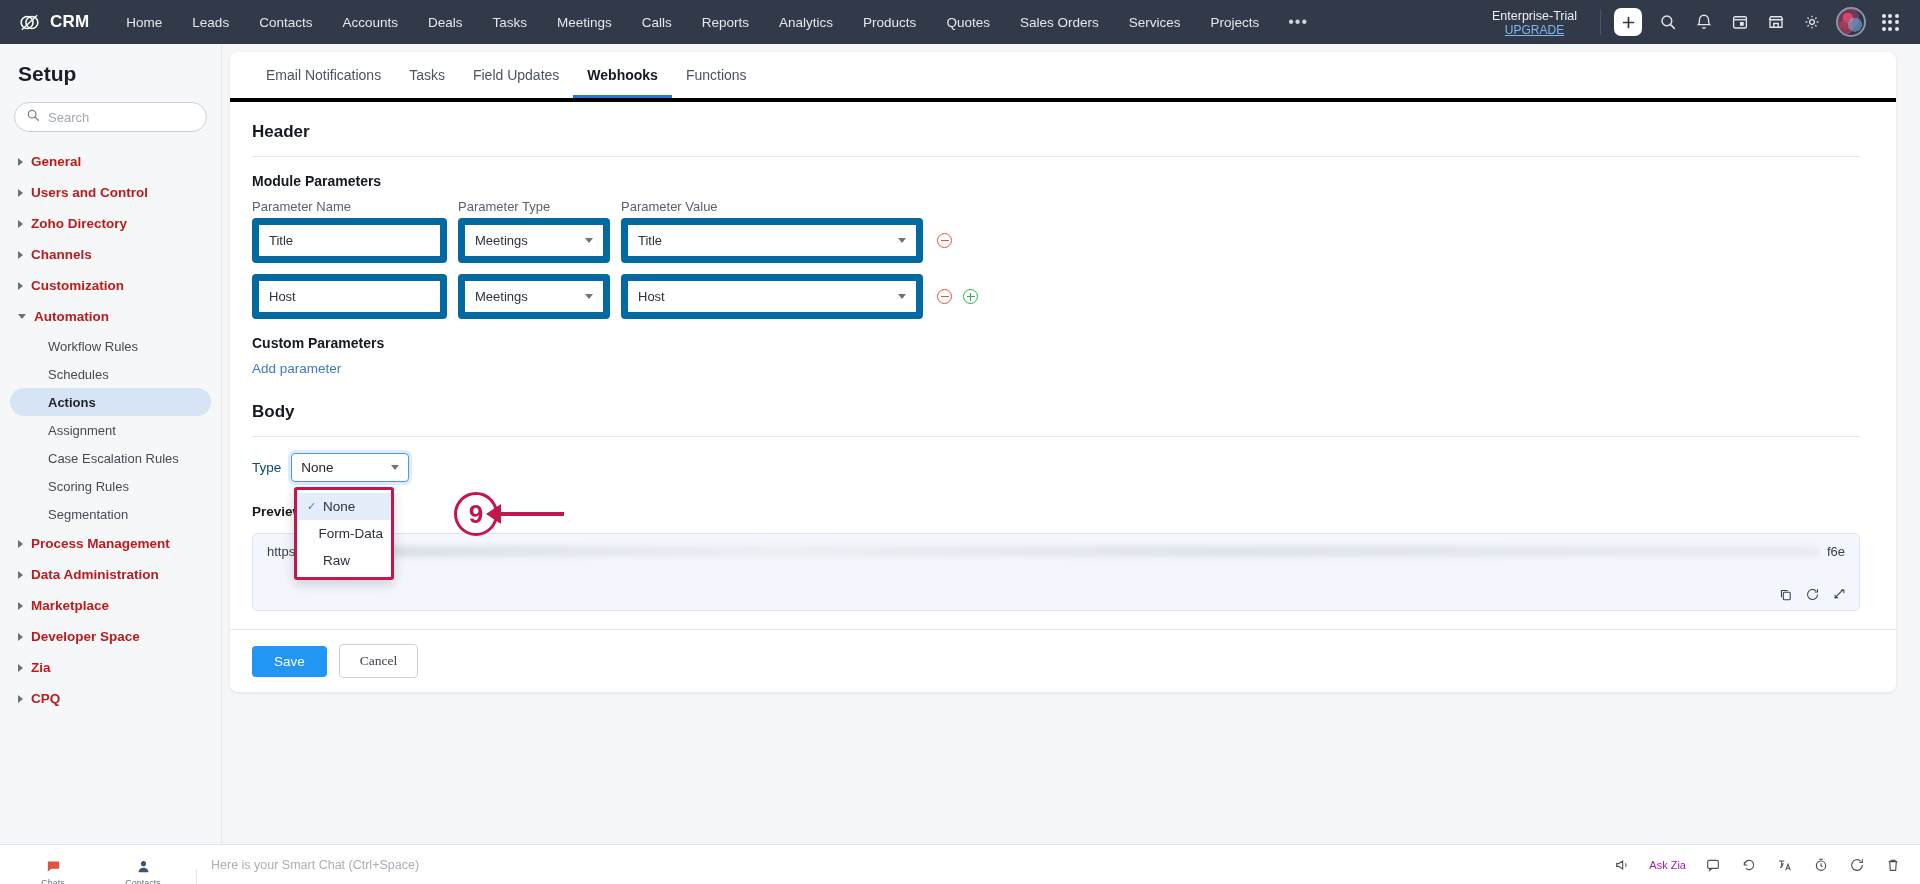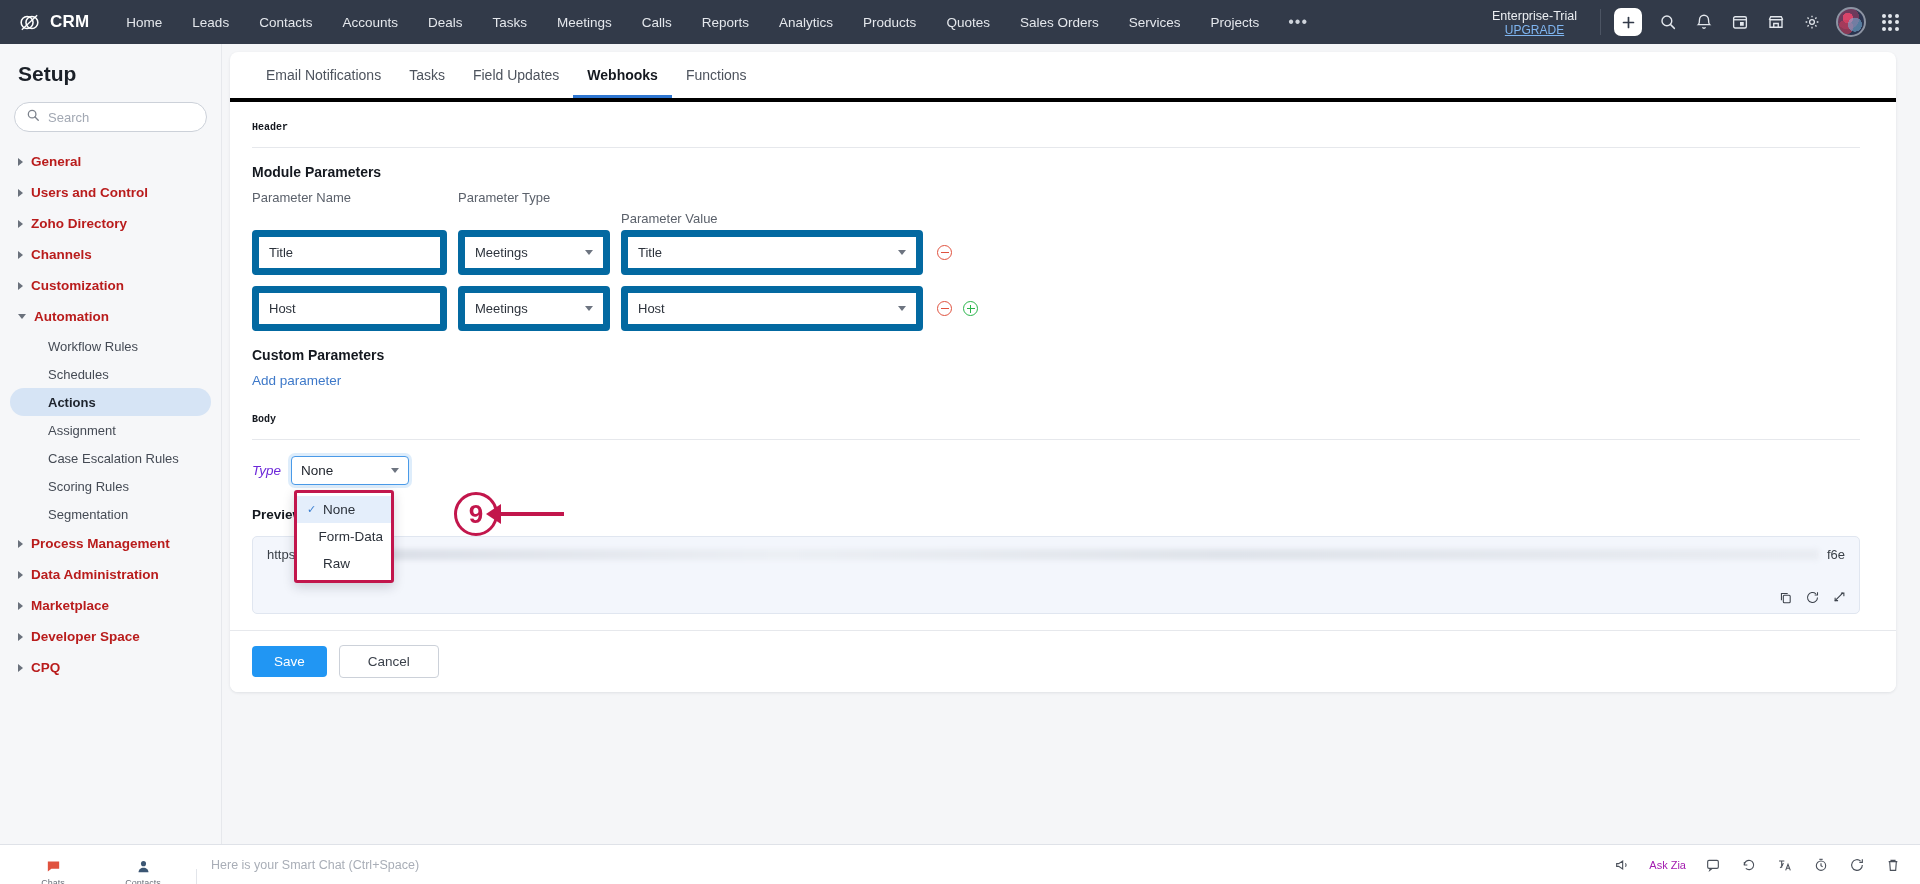--- a/index.html
+++ b/index.html
@@ -97,29 +97,29 @@
     position: relative;
   }
   .tabs { display: flex; gap: 0; padding: 0 22px; border-bottom: 4px solid #000000; flex: 0 0 auto; }
   .tab {
     font-size: 14px; color: #4d535d; padding: 15px 14px 12px 14px; cursor: pointer;
     border-bottom: 3px solid transparent; white-space: nowrap;
   }
   .tab.active { color: #14181f; font-weight: bold; border-bottom-color: #2e76d1; }
   .card-scroll { flex: 1; overflow: hidden; position: relative; padding: 0 0 0 0; }
   .inner { padding: 20px 36px 0 22px; }
-  .sec-title { font-size: 10px; font-weight: bold; color: #14181f; font-family: Liberation Mono, monospace; }
+  .sec-title { font-size: 17px; font-weight: bold; color: #14181f; }
   .hr { height: 1px; background: #e6e8ec; margin: 14px 0 16px 0; }
 
   .subsec-title { font-size: 14px; font-weight: bold; color: #14181f; margin-bottom: 10px; }
   .param-head { display: flex; gap: 0; margin-bottom: 4px; }
   .param-head div { font-size: 13px; color: #5b616b; }
   .col-a { width: 206px; }
   .col-b { width: 163px; }
-  .col-c { width: 312px; margin-top: 21px; }
+  .col-c { width: 312px; }
 
   .param-row { display: flex; align-items: center; gap: 0; margin-bottom: 11px; }
   .fld {
     height: 45px; border: 7px solid #0369a1; border-radius: 4px; background: #fff;
     font-size: 13px; color: #2d333c; display: flex; align-items: center; padding: 0 10px;
   }
   .fld.w-a { width: 195px; }
   .fld.w-b { width: 152px; justify-content: space-between; }
   .fld.w-c { width: 302px; justify-content: space-between; }
   .dd-caret { width: 0; height: 0; border-left: 4.5px solid transparent; border-right: 4.5px solid transparent; border-top: 5px solid #6d7480; }
@@ -132,21 +132,21 @@
   .circ.minus { color: #e0523f; }
   .circ.plus { color: #2ab54b; margin-left: 11px; }
   .circ i { position: absolute; background: currentColor; }
   .circ.minus i.h { width: 8px; height: 1.6px; }
   .circ.plus i.h { width: 8px; height: 1.6px; }
   .circ.plus i.v { width: 1.6px; height: 8px; }
 
   .link-blue { font-size: 13.5px; color: #3e79c9; cursor: pointer; }
 
   .body-row { display: flex; align-items: center; gap: 10px; margin-top: 14px; position: relative; }
-  .lbl-type { font-size: 13.5px; color: #6d28d9; font-style: italic; }
+  .lbl-type { font-size: 13.5px; color: #0c4a6e; }
   .type-select {
     width: 118px; height: 29px; border: 1px solid #4a9ae8; border-radius: 4px;
     background: #fff; display: flex; align-items: center; justify-content: space-between;
     padding: 0 9px; font-size: 13.5px; color: #22272f; cursor: pointer;
     box-shadow: 0 0 0 3px rgba(74,154,232,.18);
   }
   .dropdown {
     position: absolute; top: 34px; left: 42px; width: 100px;
     background: #fff; border: 3px solid #c2164c; border-radius: 3px;
     box-shadow: 0 4px 12px rgba(20,30,50,.18); z-index: 30; padding: 3px 0;
@@ -176,21 +176,21 @@
   .card-footer {
     border-top: 1px solid #e6e8ec; padding: 14px 22px; display: flex; gap: 12px; align-items: center;
     flex: 0 0 auto; background: #fff;
   }
   .btn-save {
     background: #2196f3; color: #fff; border: 0; border-radius: 4px;
     font-size: 13.5px; padding: 8px 22px; cursor: pointer; font-family: "Liberation Sans", sans-serif;
   }
   .btn-cancel {
     background: #fff; color: #3b414b; border: 1px solid #ccd1d9; border-radius: 4px;
-    font-size: 13.5px; padding: 8px 28px; cursor: pointer; font-family: Liberation Sans, sans-serif;
+    font-size: 13.5px; padding: 8px 20px; cursor: pointer; font-family: Liberation Serif, serif;
   }
 
   
   .anno { position: absolute; left: 232px; top: 448px; z-index: 60; display: flex; align-items: center; }
   .anno-circle {
     width: 44px; height: 44px; border-radius: 50%; border: 3px solid #c2164c;
     color: #c2164c; font-size: 26px; font-weight: bold; display: flex;
     align-items: center; justify-content: center; background: transparent;
   }
   .anno-arrow { position: relative; width: 64px; height: 4px; background: #c2164c; margin-left: 2px; }
@@ -373,20 +373,24 @@
       <span class="caret"></span>
       <span>Data Administration</span>
     </div>
     <div class="side-group">
       <span class="caret"></span>
       <span>Marketplace</span>
     </div>
     <div class="side-group">
       <span class="caret"></span>
       <span>Developer Space</span>
+    </div>
+    <div class="side-group">
+      <span class="caret"></span>
+      <span>Zia</span>
     </div>
     <div class="side-group">
       <span class="caret"></span>
       <span>CPQ</span>
     </div>
   </div>
 
   <div class="content-area">
     <div class="card">
 

